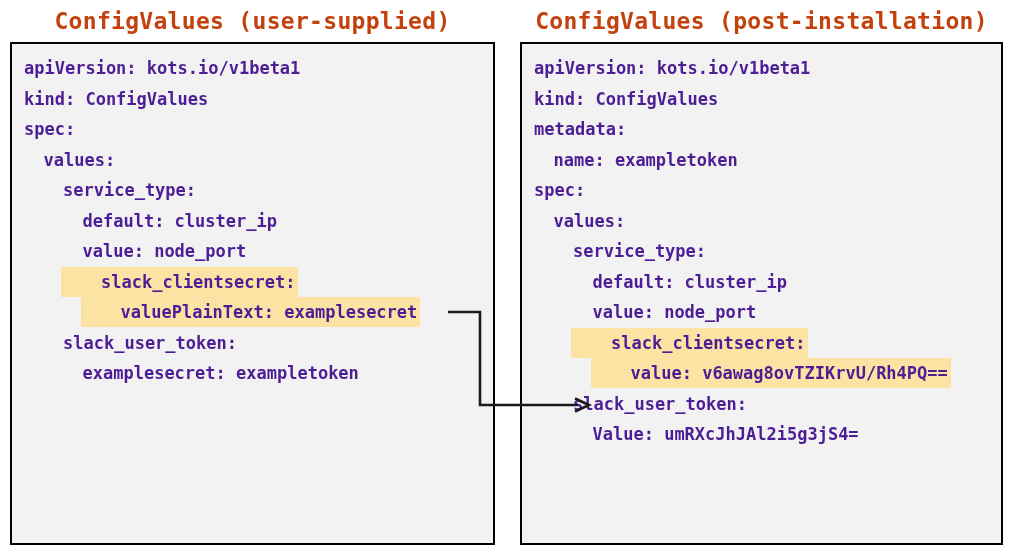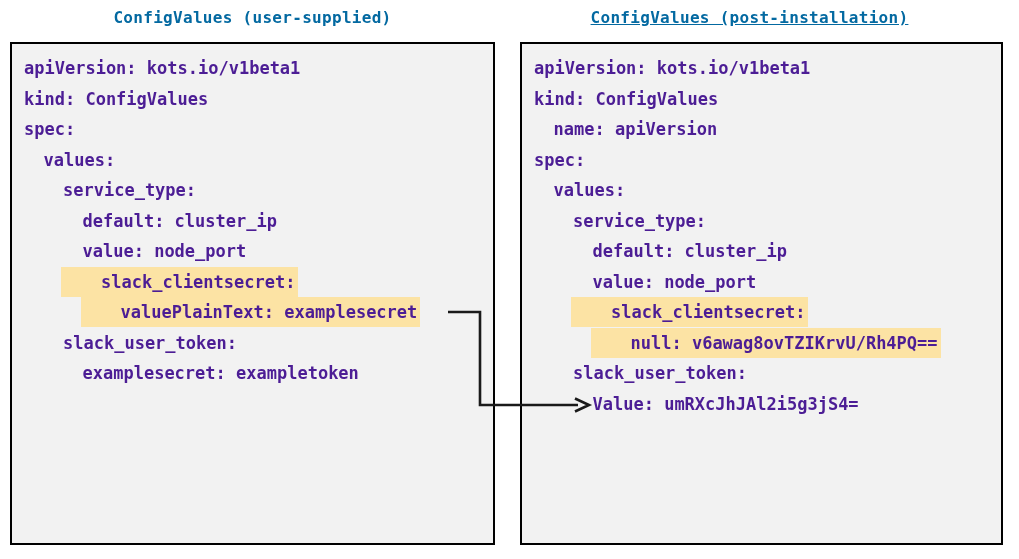--- a/index.html
+++ b/index.html
@@ -16,29 +16,29 @@
   }
   .stage {
     position: absolute;
     inset: 0;
   }
 
   .panel-title {
     position: absolute;
     top: 8px;
     font-family: "DejaVu Sans Mono", "Liberation Mono", monospace;
-    font-size: 16px;
+    font-size: 23px;
     font-weight: bold;
-    color: #0369a1;
+    color: #c2410c;
     letter-spacing: 0.3px;
     white-space: pre;
     text-align: center;
   }
   .panel-title.left  { left: 10px;  width: 485px; }
-  .panel-title.right { left: 508px; width: 483px; text-decoration: underline; }
+  .panel-title.right { left: 520px; width: 483px; }
 
   .code-box {
     position: absolute;
     top: 42px;
     height: 503px;
     box-sizing: border-box;
     border: 2px solid #000000;
     background: #f2f2f2;
     overflow: hidden;
   }
@@ -100,28 +100,29 @@
         <div class="code-line"><span class="txt" style="margin-left: 39px;">slack_user_token:</span></div>
         <div class="code-line"><span class="txt" style="margin-left: 58.5px;">examplesecret: exampletoken</span></div>
       </div>
   </div>
 
   <div class="panel-title right">ConfigValues (post-installation)</div>
   <div class="code-box right">
     <div class="code-lines">
         <div class="code-line"><span class="txt" style="margin-left: 0px;">apiVersion: kots.io/v1beta1</span></div>
         <div class="code-line"><span class="txt" style="margin-left: 0px;">kind: ConfigValues</span></div>
-        <div class="code-line"><span class="txt" style="margin-left: 19.5px;">name: apiVersion</span></div>
+        <div class="code-line"><span class="txt" style="margin-left: 0px;">metadata:</span></div>
+        <div class="code-line"><span class="txt" style="margin-left: 19.5px;">name: exampletoken</span></div>
         <div class="code-line"><span class="txt" style="margin-left: 0px;">spec:</span></div>
         <div class="code-line"><span class="txt" style="margin-left: 19.5px;">values:</span></div>
         <div class="code-line"><span class="txt" style="margin-left: 39px;">service_type:</span></div>
         <div class="code-line"><span class="txt" style="margin-left: 58.5px;">default: cluster_ip</span></div>
         <div class="code-line"><span class="txt" style="margin-left: 58.5px;">value: node_port</span></div>
         <div class="code-line hl"><span class="txt" style="margin-left: 39px;">slack_clientsecret:</span></div>
-        <div class="code-line hl"><span class="txt" style="margin-left: 58.5px;">null: v6awag8ovTZIKrvU/Rh4PQ==</span></div>
+        <div class="code-line hl"><span class="txt" style="margin-left: 58.5px;">value: v6awag8ovTZIKrvU/Rh4PQ==</span></div>
         <div class="code-line"><span class="txt" style="margin-left: 39px;">slack_user_token:</span></div>
         <div class="code-line"><span class="txt" style="margin-left: 58.5px;">Value: umRXcJhJAl2i5g3jS4=</span></div>
       </div>
   </div>
 
   <svg class="connector" viewBox="0 0 1019 559" width="1019" height="559">
     <path d="M 448 312 L 480 312 L 480 405 L 578 405" fill="none" stroke="#1a1a1a" stroke-width="2.6" stroke-linecap="butt" stroke-linejoin="miter"></path>
     <path d="M 575 398.5 L 589 405 L 575 411.5" fill="none" stroke="#1a1a1a" stroke-width="2.6" stroke-linejoin="miter"></path>
   </svg>
 

